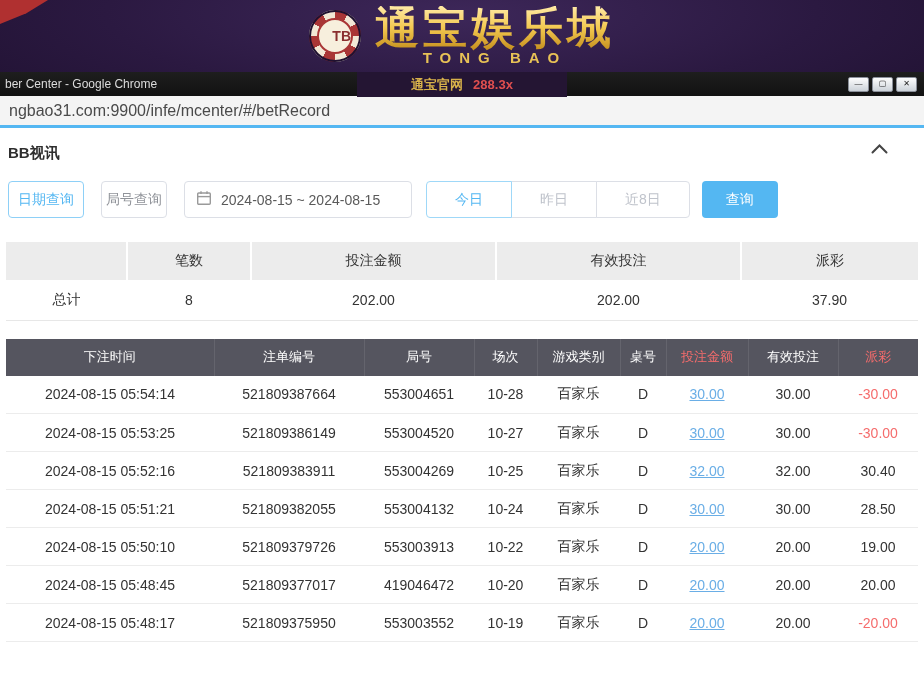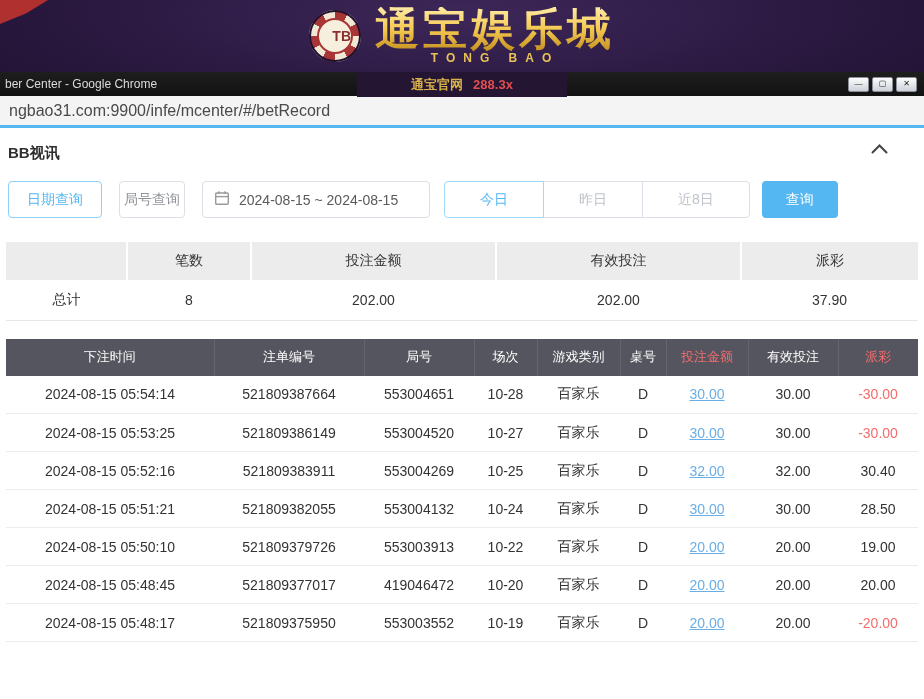--- a/index.html
+++ b/index.html
@@ -18,21 +18,21 @@
     display:flex; align-items:center; justify-content:center;
     box-shadow:0 0 0 2px #1f1130 inset; }
   .chip-inner { width:36px; height:36px; border-radius:50%; background:#f7efdd;
     border:2px solid #a93636; display:flex; align-items:center; justify-content:flex-end;
     color:#8a2f2f; font-weight:bold; font-size:14px; }
   .logo-text { display:flex; flex-direction:column; align-items:center; }
   .logo-cn { font-family:"Liberation Serif","DejaVu Serif",serif; font-weight:bold;
     font-size:44px; line-height:1.05; letter-spacing:4px;
     background:linear-gradient(180deg,#ffeaa6 0%,#f3c84f 48%,#c08a1a 100%);
     -webkit-background-clip:text; background-clip:text; color:transparent; }
-  .logo-en { font-size:12px; font-weight:bold; color:#e8c256; letter-spacing:8px; margin-top:-3px; }
+  .logo-en { font-size:15px; font-weight:bold; color:#e8c256; letter-spacing:8px; margin-top:-3px; }
   .overlay-strip { position:absolute; left:50%; top:72px; transform:translateX(-50%);
     width:210px; height:25px; background:#241533; z-index:5;
     display:flex; align-items:center; justify-content:center; gap:10px; font-size:13px; font-weight:bold; }
   .ov-gold { color:#d8b24a; }
   .ov-red { color:#e04f4f; }
 
   
   .titlebar { height:24px; background:linear-gradient(#1e1e1e,#121212);
     display:flex; align-items:center; padding:0 5px; }
   .title-text { color:#dcdcdc; font-size:12px; white-space:nowrap; }
@@ -47,27 +47,27 @@
   
   .panel-header { display:flex; align-items:flex-start; justify-content:space-between;
     padding:16px 36px 10px 8px; }
   .panel-title { font-size:15px; font-weight:bold; color:#2e2e2e; }
   .chevron { cursor:pointer; display:flex; }
 
   
   .controls { display:flex; align-items:center; margin:8px 8px 0 8px; }
   .btn { height:37px; background:#fff; border:1px solid #dcdfe6; border-radius:4px;
     font-size:14px; cursor:pointer; }
-  .btn-blue-outline { width:94px; border-color:#8ed0f7; color:var(--accent,#54b7f2); }
+  .btn-blue-outline { width:76px; border-color:#8ed0f7; color:var(--accent,#54b7f2); }
   .btn-gray { width:66px; margin-left:17px; color:#909399; }
   .date-range { margin-left:17px; width:228px; height:37px; border:1px solid #dcdfe6;
     border-radius:4px; display:flex; align-items:center; gap:9px; padding:0 11px;
     font-size:14px; color:#5a5a5a; background:#fff; cursor:pointer; }
   .btn-group { display:flex; margin-left:14px; }
-  .group-btn { height:37px; padding:0 35px; background:#fff; border:1px solid #dcdfe6;
+  .group-btn { height:37px; padding:0 28px; background:#fff; border:1px solid #dcdfe6;
     color:#bfc3cb; font-size:14px; cursor:pointer; margin-left:-1px; }
   .group-btn:first-child { border-radius:4px 0 0 4px; margin-left:0; }
   .group-btn:last-child { border-radius:0 4px 4px 0; }
   .group-btn.active { color:var(--accent,#54b7f2); border-color:#9fd8f8; position:relative; z-index:1; }
   .btn-search { margin-left:12px; width:76px; height:37px; border:none; border-radius:4px;
     background:var(--accent,#54b7f2); color:#fff; font-size:14px; cursor:pointer; }
 
   
   table { border-collapse:collapse; table-layout:fixed; }
   .summary-table { margin:24px 6px 0 6px; width:912px; }

